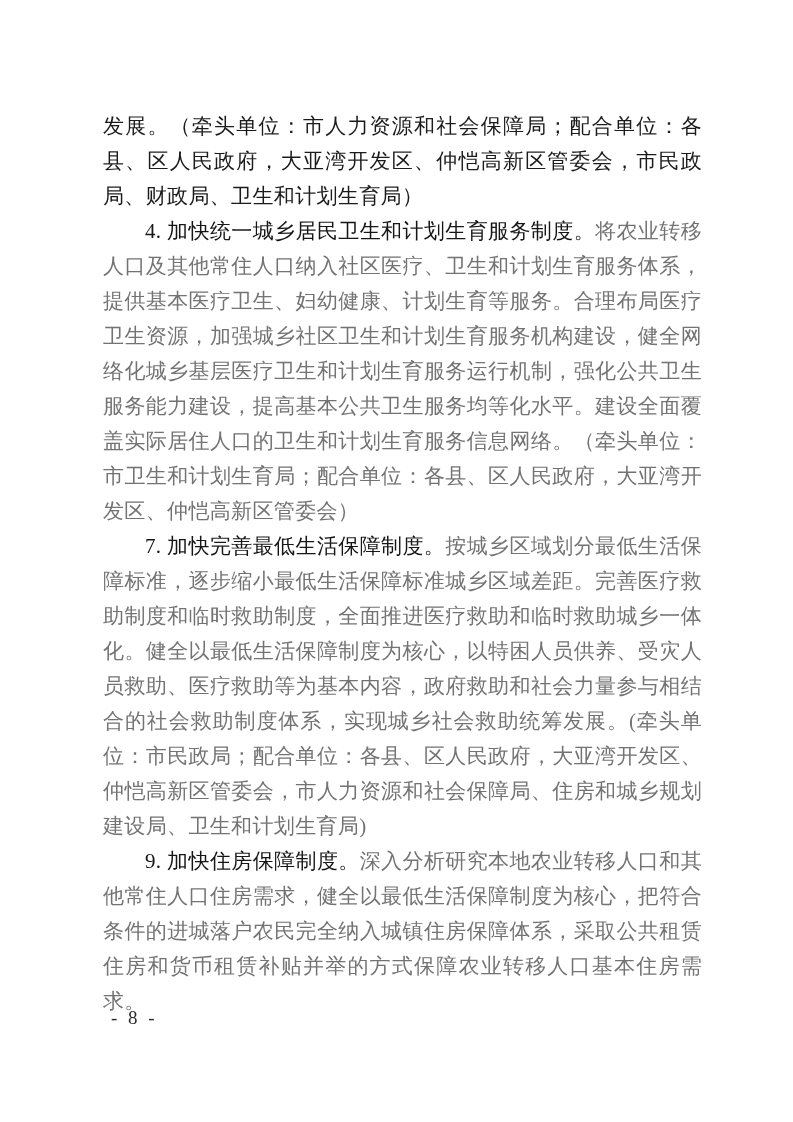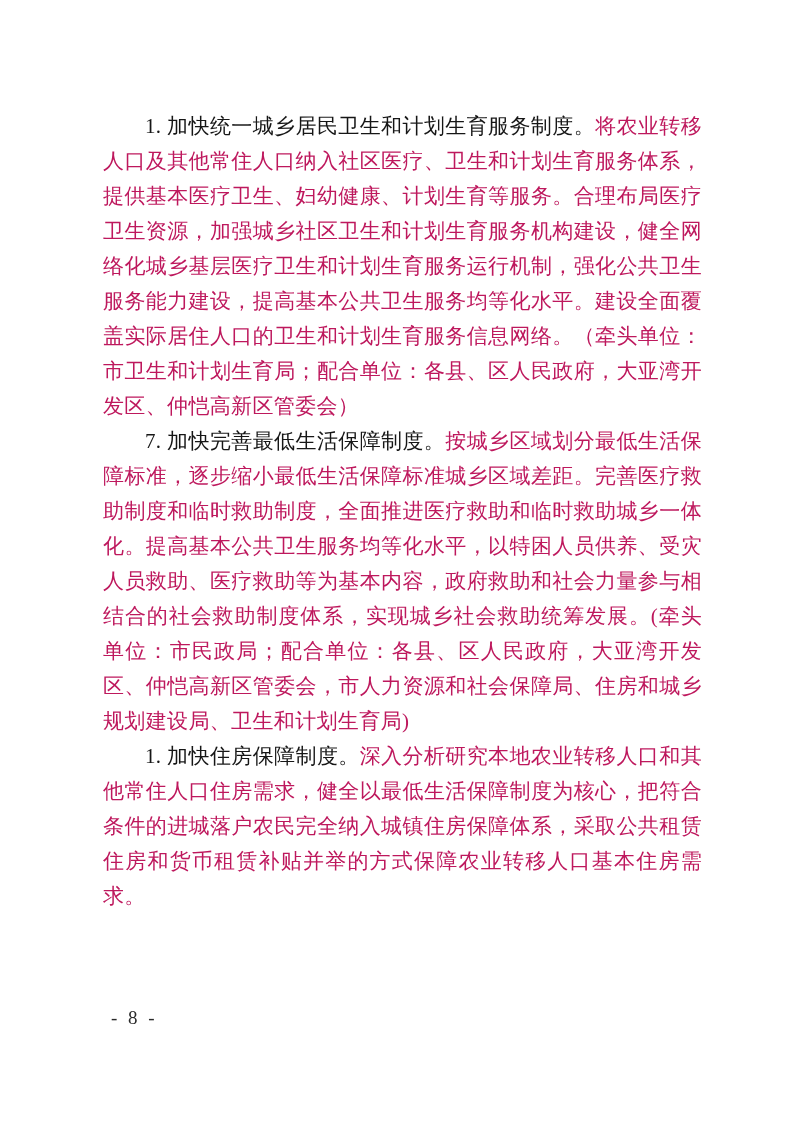--- a/index.html
+++ b/index.html
@@ -34,45 +34,46 @@
   }
   p.para.indent {
     text-indent: 2em;
   }
   .item-title {
     
     font-family: "Liberation Serif", "DejaVu Serif", serif;
     color: #161616;
   }
   .item-body {
-    color: #be185d;
+    color: #737373;
     margin-top: 33px;
   }
   .page-number {
     position: absolute;
     left: 111px;
     top: 1004px;
     font-size: 19px;
     line-height: 28px;
     color: #2a2a2a;
     letter-spacing: 3px;
     font-family: "Liberation Serif", "DejaVu Serif", serif;
   }
 </style>
 </head>
 <body>
 
 <div class="page">
 
   <div class="content">
 
+    <p class="para">发展。（牵头单位：市人力资源和社会保障局；配合单位：各县、区人民政府，大亚湾开发区、仲恺高新区管委会，市民政局、财政局、卫生和计划生育局）</p>
 
-    <p class="para indent"><span class="item-title">1. 加快统一城乡居民卫生和计划生育服务制度。</span><span class="item-body">将农业转移人口及其他常住人口纳入社区医疗、卫生和计划生育服务体系，提供基本医疗卫生、妇幼健康、计划生育等服务。合理布局医疗卫生资源，加强城乡社区卫生和计划生育服务机构建设，健全网络化城乡基层医疗卫生和计划生育服务运行机制，强化公共卫生服务能力建设，提高基本公共卫生服务均等化水平。建设全面覆盖实际居住人口的卫生和计划生育服务信息网络。（牵头单位：市卫生和计划生育局；配合单位：各县、区人民政府，大亚湾开发区、仲恺高新区管委会）</span></p>
+    <p class="para indent"><span class="item-title">4. 加快统一城乡居民卫生和计划生育服务制度。</span><span class="item-body">将农业转移人口及其他常住人口纳入社区医疗、卫生和计划生育服务体系，提供基本医疗卫生、妇幼健康、计划生育等服务。合理布局医疗卫生资源，加强城乡社区卫生和计划生育服务机构建设，健全网络化城乡基层医疗卫生和计划生育服务运行机制，强化公共卫生服务能力建设，提高基本公共卫生服务均等化水平。建设全面覆盖实际居住人口的卫生和计划生育服务信息网络。（牵头单位：市卫生和计划生育局；配合单位：各县、区人民政府，大亚湾开发区、仲恺高新区管委会）</span></p>
 
-    <p class="para indent"><span class="item-title">7. 加快完善最低生活保障制度。</span><span class="item-body">按城乡区域划分最低生活保障标准，逐步缩小最低生活保障标准城乡区域差距。完善医疗救助制度和临时救助制度，全面推进医疗救助和临时救助城乡一体化。提高基本公共卫生服务均等化水平，以特困人员供养、受灾人员救助、医疗救助等为基本内容，政府救助和社会力量参与相结合的社会救助制度体系，实现城乡社会救助统筹发展。(牵头单位：市民政局；配合单位：各县、区人民政府，大亚湾开发区、仲恺高新区管委会，市人力资源和社会保障局、住房和城乡规划建设局、卫生和计划生育局)</span></p>
+    <p class="para indent"><span class="item-title">7. 加快完善最低生活保障制度。</span><span class="item-body">按城乡区域划分最低生活保障标准，逐步缩小最低生活保障标准城乡区域差距。完善医疗救助制度和临时救助制度，全面推进医疗救助和临时救助城乡一体化。健全以最低生活保障制度为核心，以特困人员供养、受灾人员救助、医疗救助等为基本内容，政府救助和社会力量参与相结合的社会救助制度体系，实现城乡社会救助统筹发展。(牵头单位：市民政局；配合单位：各县、区人民政府，大亚湾开发区、仲恺高新区管委会，市人力资源和社会保障局、住房和城乡规划建设局、卫生和计划生育局)</span></p>
 
-    <p class="para indent"><span class="item-title">1. 加快住房保障制度。</span><span class="item-body">深入分析研究本地农业转移人口和其他常住人口住房需求，健全以最低生活保障制度为核心，把符合条件的进城落户农民完全纳入城镇住房保障体系，采取公共租赁住房和货币租赁补贴并举的方式保障农业转移人口基本住房需求。</span></p>
+    <p class="para indent"><span class="item-title">9. 加快住房保障制度。</span><span class="item-body">深入分析研究本地农业转移人口和其他常住人口住房需求，健全以最低生活保障制度为核心，把符合条件的进城落户农民完全纳入城镇住房保障体系，采取公共租赁住房和货币租赁补贴并举的方式保障农业转移人口基本住房需求。</span></p>
 
   </div>
 
   <div class="page-number">- 8 -</div>
 
 </div>
 
 </body></html>

